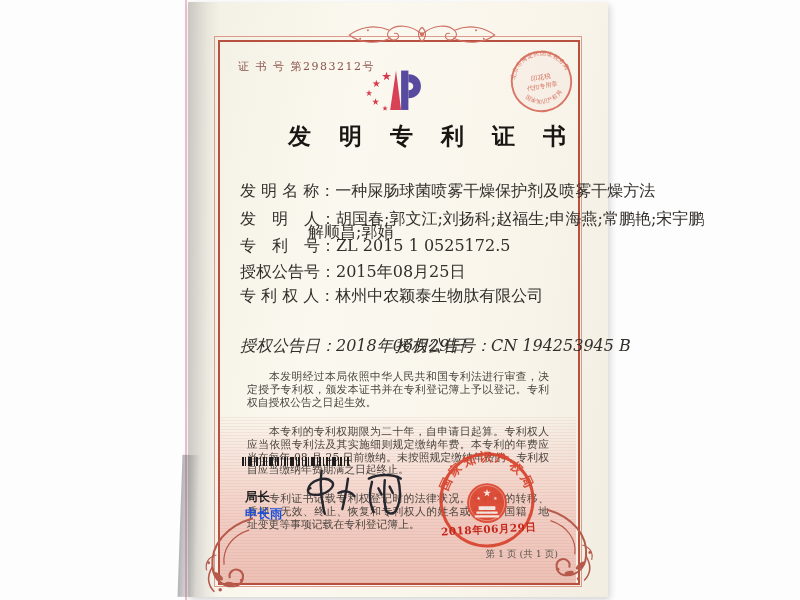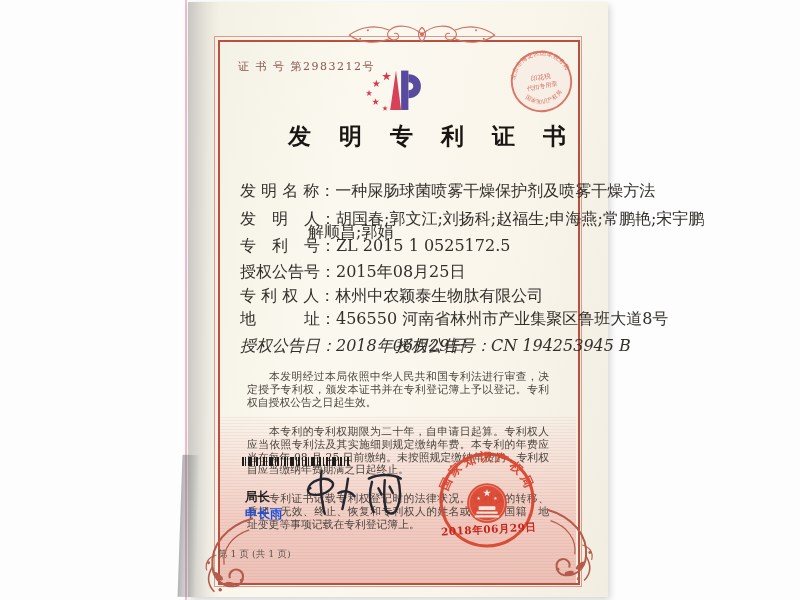--- a/index.html
+++ b/index.html
@@ -40,21 +40,21 @@
         repeating-linear-gradient(90deg,#1e1e1e 0 1px,rgba(0,0,0,0) 1px 3px),
         repeating-linear-gradient(90deg,#1e1e1e 0 2px,rgba(0,0,0,0) 2px 7px);}
   .director-label{left:245px;top:489px;font-size:12.5px;color:#1f1f1f;z-index:4;
       font-family:"DejaVu Sans","Liberation Sans",sans-serif;font-weight:600;}
   .director-name{left:245px;top:506px;font-size:12.5px;color:#1d4ed8;z-index:4;
       font-family:"DejaVu Sans","Liberation Sans",sans-serif;font-weight:600;}
   .signature{left:300px;top:463px;z-index:5;}
   .seal-bottom{left:438px;top:451px;z-index:4;opacity:.94;}
   .seal-date{left:441px;top:523px;width:92px;text-align:center;font-size:10.5px;font-weight:700;
       color:#c6261a;z-index:5;transform:rotate(-3deg);white-space:nowrap;letter-spacing:.5px;}
-  .footer-page{left:218px;top:548px;width:358px;text-align:left;font-size:9.5px;color:#5a544e;z-index:4;}
+  .footer-page{left:200px;top:548px;width:358px;text-align:right;font-size:9.5px;color:#5a544e;z-index:4;}
   .flourish-bl{left:197px;top:514px;z-index:6;}
   .flourish-br{left:543px;top:503px;z-index:6;transform:scaleX(-1);}
 </style>
 </head>
 <body>
 
 <div class="stage">
 
   <div class="abs photo-line"></div>
 
@@ -131,23 +131,20 @@
     <span>解顺昌;郭娟</span>
   </div>
   <div class="abs field" style="top:236px;">
     <span class="lab">专　利　号：</span><span>ZL 2015 1 0525172.5</span>
   </div>
   <div class="abs field" style="top:262px;">
     <span class="lab">授权公告号：</span><span>2015年08月25日</span>
   </div>
   <div class="abs field" style="top:286px;">
     <span class="lab">专 利 权 人：</span><span>林州中农颖泰生物肽有限公司</span>
-  </div>
-  <div class="abs field" style="top:309px;">
-    <span class="lab">地　　　址：</span><span>456550 河南省林州市产业集聚区鲁班大道8号</span>
   </div>
   <div class="abs field" style="top:336px;font-style:italic;">
     <span class="lab">授权公告日：</span><span>2018年06月29日</span>
     <span style="position:absolute;left:155px;white-space:nowrap;"><span>授权公告号：</span><span>CN 194253945 B</span></span>
   </div>
 
   <div class="abs legal">
     <p>本发明经过本局依照中华人民共和国专利法进行审查，决定授予专利权，颁发本证书并在专利登记簿上予以登记。专利权自授权公告之日起生效。</p>
     <p>本专利的专利权期限为二十年，自申请日起算。专利权人应当依照专利法及其实施细则规定缴纳年费。本专利的年费应当在每年 08 月 25 日前缴纳。未按照规定缴纳年费的，专利权自应当缴纳年费期满之日起终止。</p>
     <p>专利证书记载专利权登记时的法律状况。专利权的转移、质押、无效、终止、恢复和专利权人的姓名或名称、国籍、地址变更等事项记载在专利登记簿上。</p>

